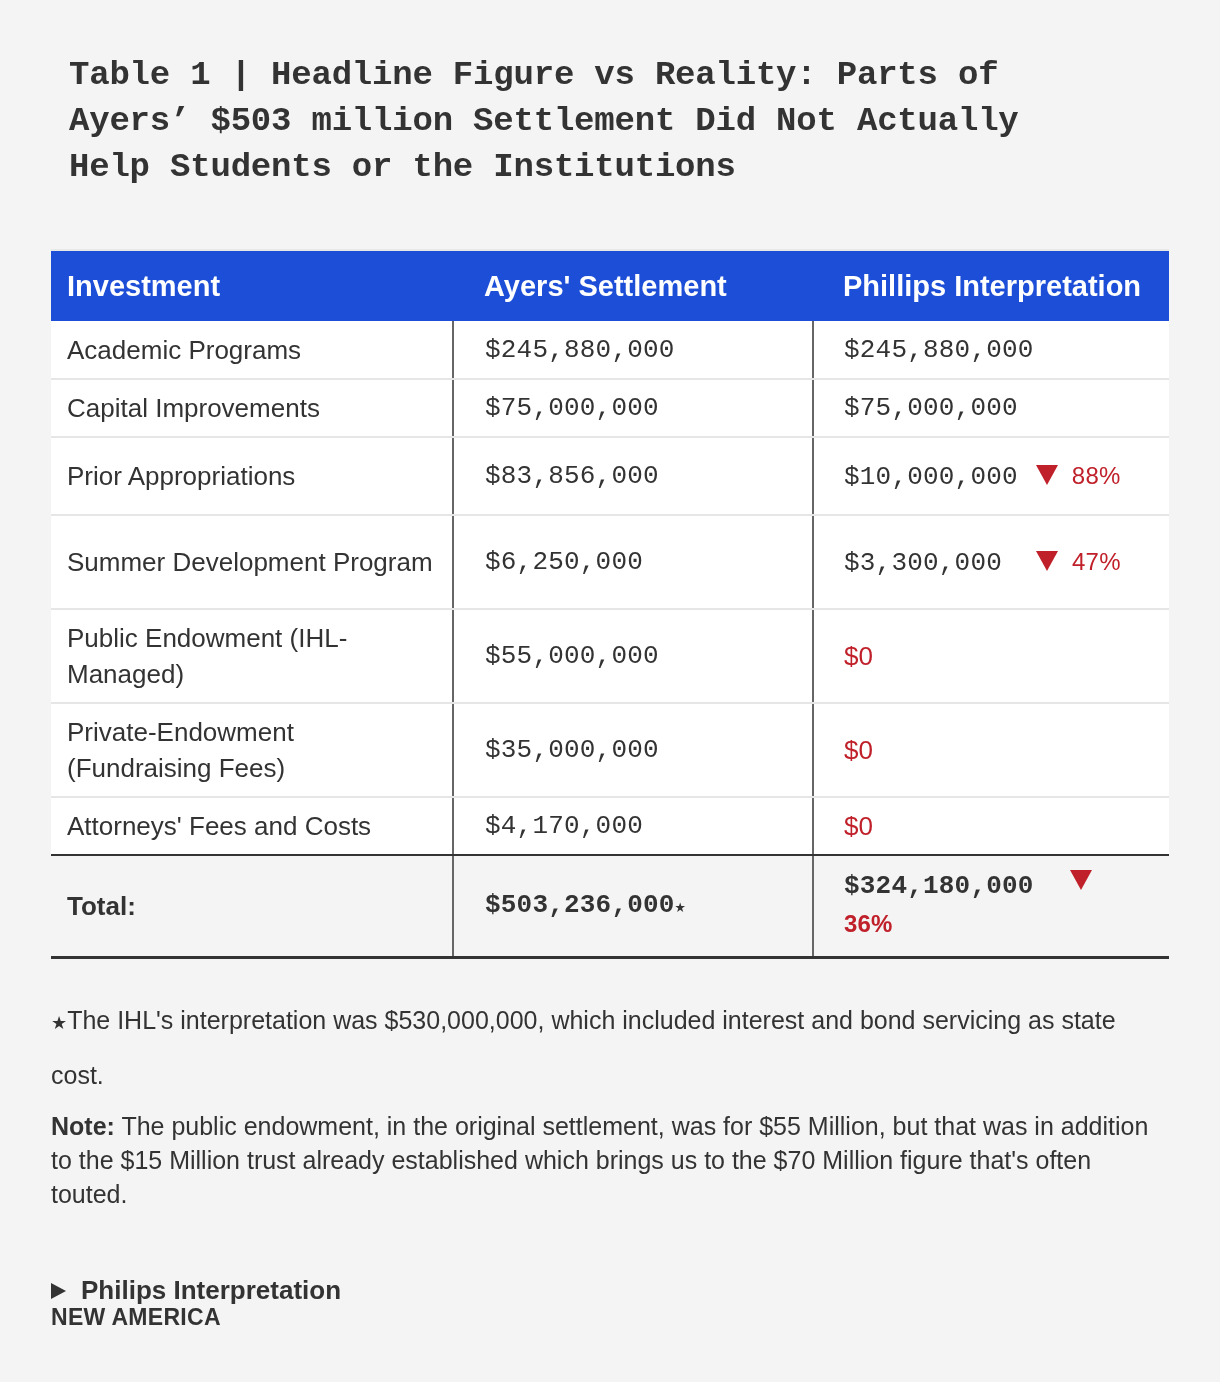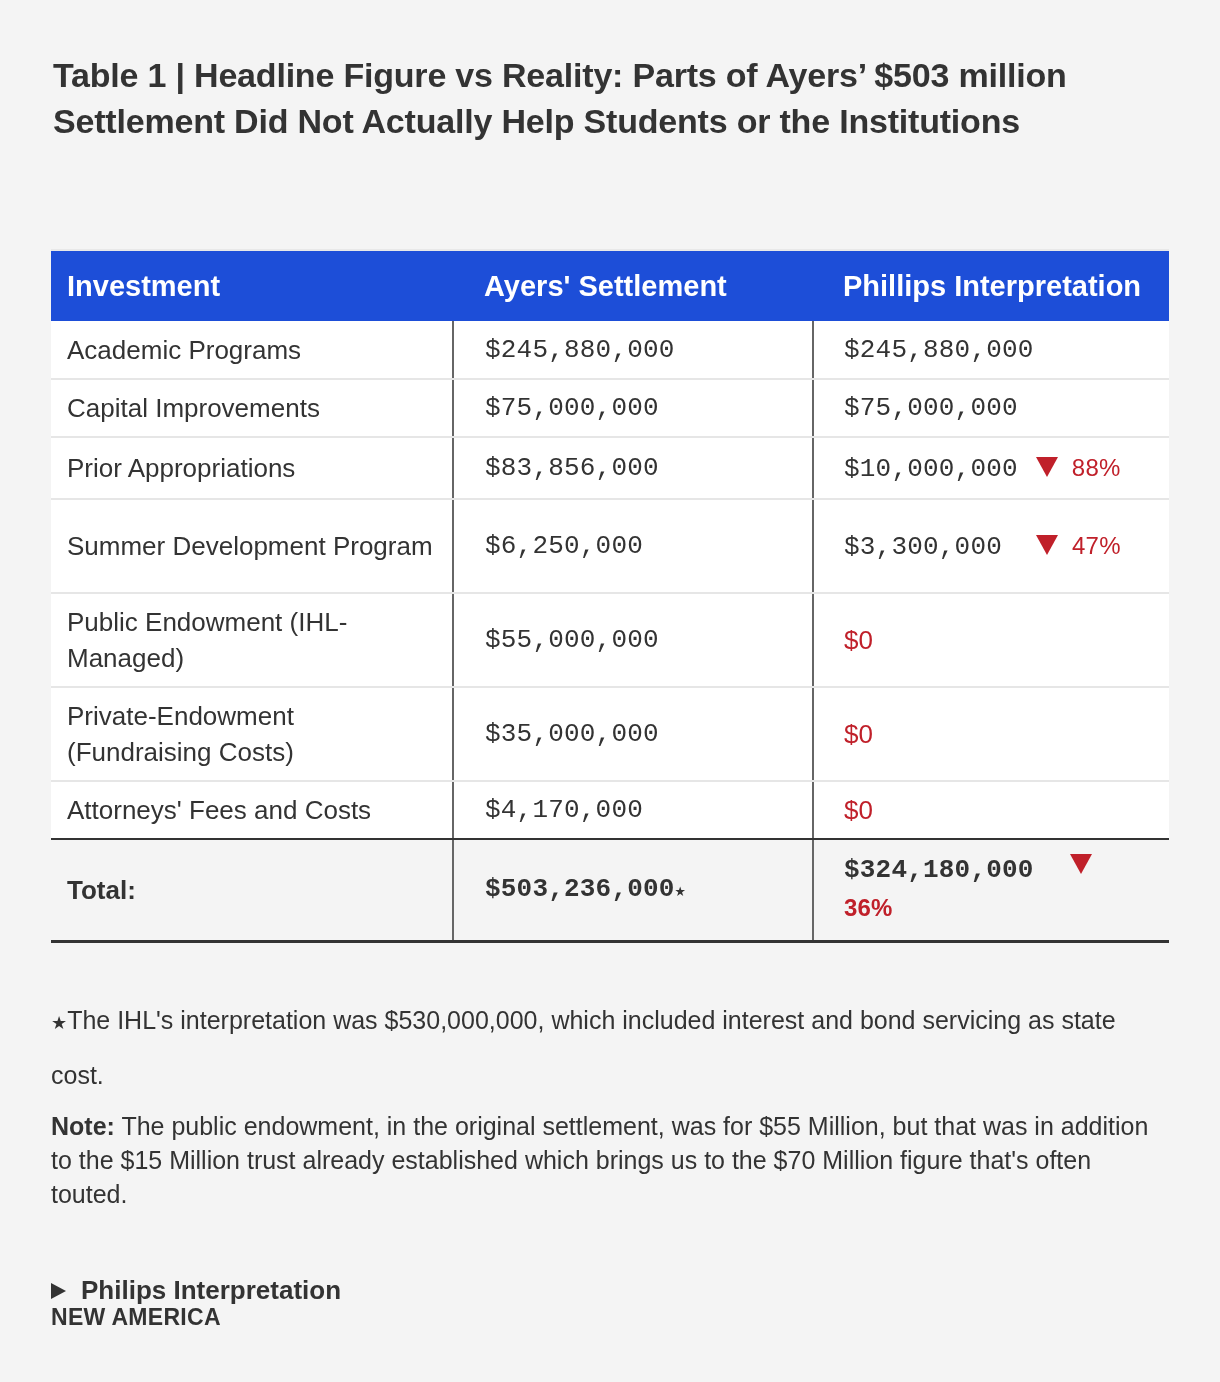--- a/index.html
+++ b/index.html
@@ -4,24 +4,24 @@
 <style>
   * { box-sizing: border-box; margin: 0; padding: 0; }
   html, body { width: 1220px; height: 1382px; background: #f4f4f4; }
   body {
     font-family: "Liberation Sans", sans-serif;
     color: #333333;
     position: relative;
   }
   .title {
     position: absolute;
-    left: 53px;
+    left: 69px;
     top: 52px;
     width: 1040px;
-    font-family: Liberation Sans, sans-serif;
+    font-family: Liberation Mono, monospace;
     font-weight: bold;
     font-size: 34px;
     line-height: 46px;
     color: #333333;
     letter-spacing: -0.2px;
   }
   .table-wrap {
     position: absolute;
     left: 51px;
     top: 249px;
@@ -63,21 +63,21 @@
   tbody td.label { font-family: Liberation Sans, sans-serif; }
   tbody td.num {
     font-family: "Liberation Mono", monospace;
     font-size: 26px;
     padding-left: 31px;
     letter-spacing: 0.2px;
   }
   tbody td.num3 { padding-left: 30px; }
   tr.r1 td { height: 58px; }
   tr.r2 td { height: 58px; }
-  tr.r3 td { height: 62px; }
+  tr.r3 td { height: 78px; }
   tr.r4 td { height: 94px; }
   tr.r5 td { height: 94px; }
   tr.r6 td { height: 94px; }
   tr.r7 td { height: 58px; border-bottom: 2px solid #333333; }
   tr.total td {
     background: #f4f4f4;
     height: 102px;
     font-weight: bold;
     border-bottom: 3px solid #333333;
   }
@@ -193,21 +193,21 @@
         <td class="num num3">
           <span>$3,300,000</span><span class="down" style="margin-left:34px;"></span><span class="pct">47%</span>
         </td>
       </tr>
       <tr class="r5">
         <td class="label">Public Endowment (IHL-Managed)</td>
         <td class="num">$55,000,000</td>
         <td class="num3 zero">$0</td>
       </tr>
       <tr class="r6">
-        <td class="label">Private-Endowment (Fundraising Costs)</td>
+        <td class="label">Private-Endowment (Fundraising Fees)</td>
         <td class="num">$35,000,000</td>
         <td class="num3 zero">$0</td>
       </tr>
       <tr class="r7">
         <td class="label">Attorneys' Fees and Costs</td>
         <td class="num">$4,170,000</td>
         <td class="num3 zero">$0</td>
       </tr>
       <tr class="total">
         <td class="label">Total:</td>

